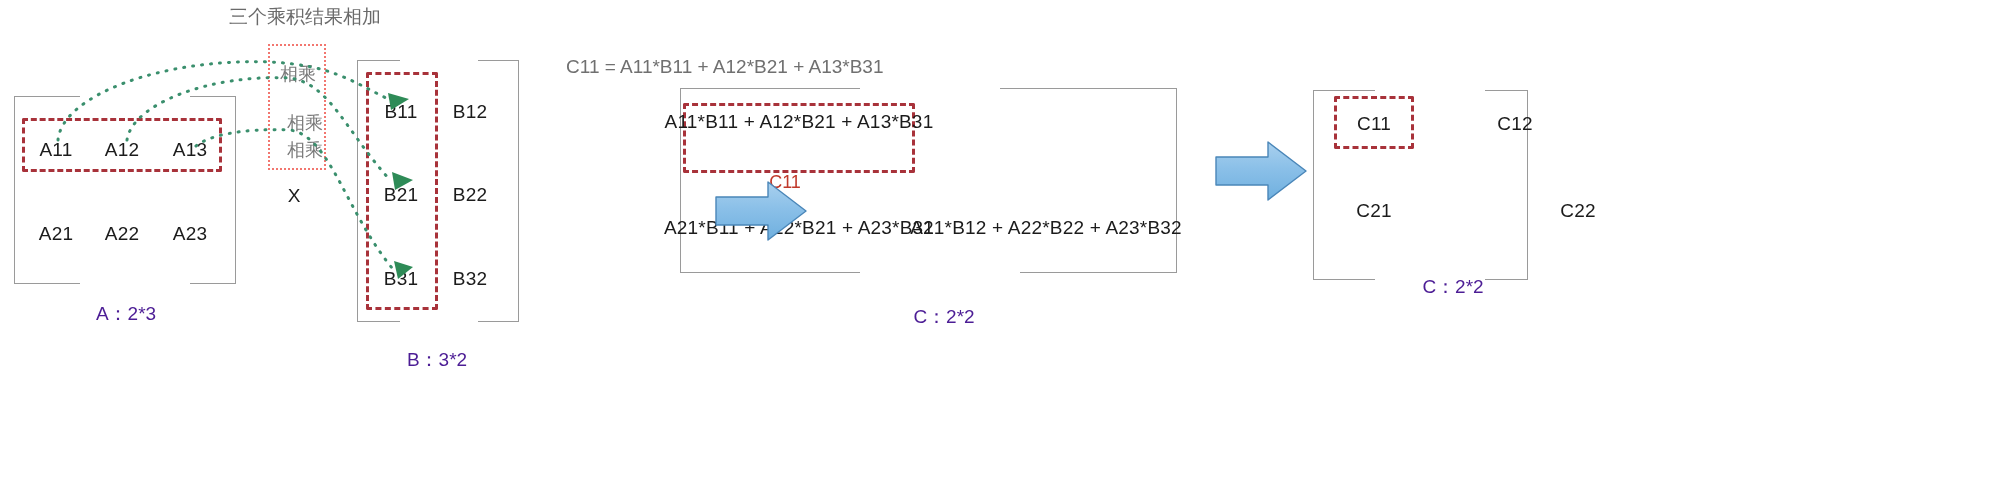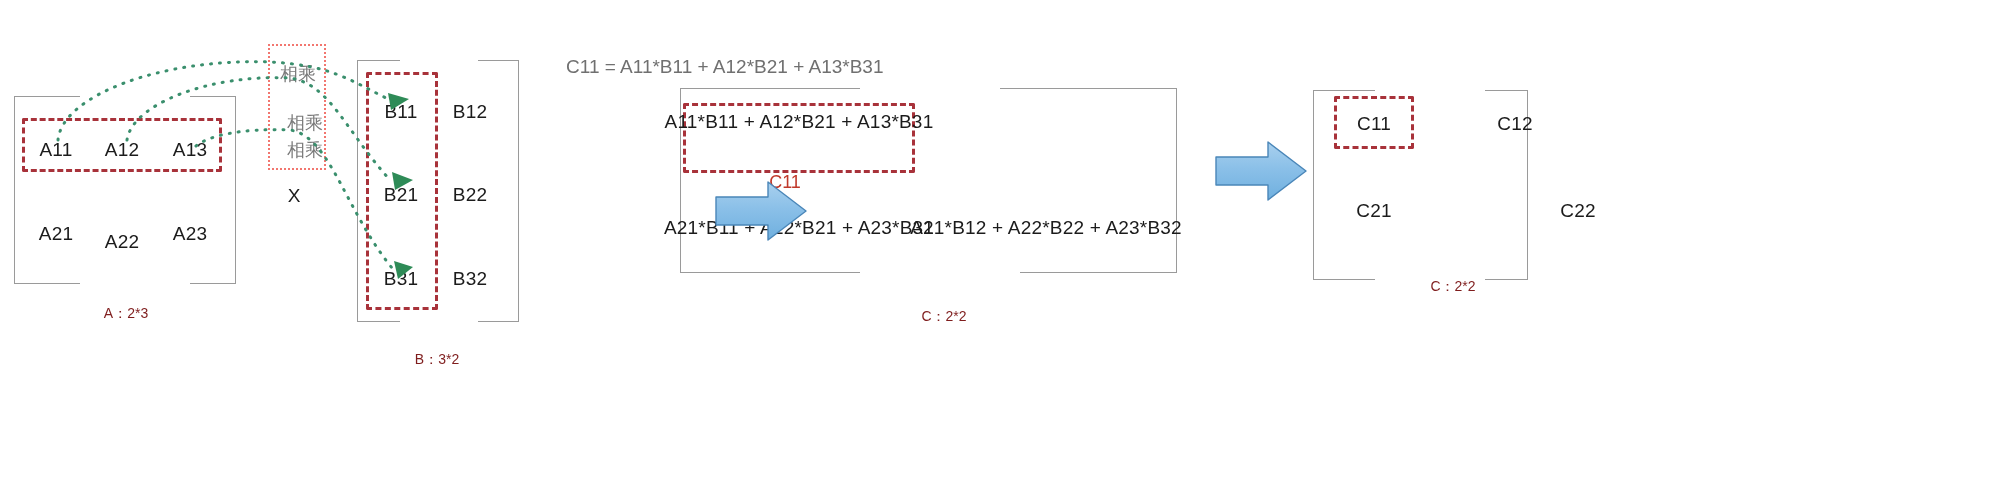--- a/index.html
+++ b/index.html
@@ -40,22 +40,22 @@
     letter-spacing: .2px;
     white-space: nowrap;
     text-align: center;
     transform: translate(-50%, -50%);
   }
   .cell.expr { font-size: 19px; }
 
   
   .dim {
     position: absolute;
-    color: #7f1d1d;
-    font-size: 14px;
+    color: #4c1d95;
+    font-size: 19px;
     white-space: nowrap;
     transform: translate(-50%, -50%);
   }
 
   
   .dashbox {
     position: absolute;
     border: 3px dashed #a8323a;
     border-radius: 2px;
     box-sizing: border-box;
@@ -121,25 +121,26 @@
   <div class="mframe" style="left:14px; top:96px; width:222px; height:188px;"></div>
   <div class="gap" style="left:80px; top:94px; width:110px; height:5px;"></div>
   <div class="gap" style="left:80px; top:280px; width:110px; height:6px;"></div>
 
   <div class="dashbox" style="left:22px; top:118px; width:200px; height:54px;"></div>
 
   <div class="cell" style="left:56px; top:150px;">A11</div>
   <div class="cell" style="left:122px; top:150px;">A12</div>
   <div class="cell" style="left:190px; top:150px;">A13</div>
   <div class="cell" style="left:56px; top:234px;">A21</div>
-  <div class="cell" style="left:122px; top:242px;">A22</div>
+  <div class="cell" style="left:122px; top:234px;">A22</div>
   <div class="cell" style="left:190px; top:234px;">A23</div>
 
   <div class="dim" style="left:126px; top:314px;">A：2*3</div>
 
+  <div class="note-title" style="left:305px; top:17px;">三个乘积结果相加</div>
 
   <div class="dotbox" style="left:268px; top:44px; width:58px; height:126px;"></div>
 
   <div class="note" style="left:298px; top:74px;">相乘</div>
   <div class="note" style="left:305px; top:123px;">相乘</div>
   <div class="note" style="left:305px; top:150px;">相乘</div>
 
   <div class="times" style="left:294px; top:196px;">X</div>
 
   <div class="mframe" style="left:357px; top:60px; width:162px; height:262px;"></div>

